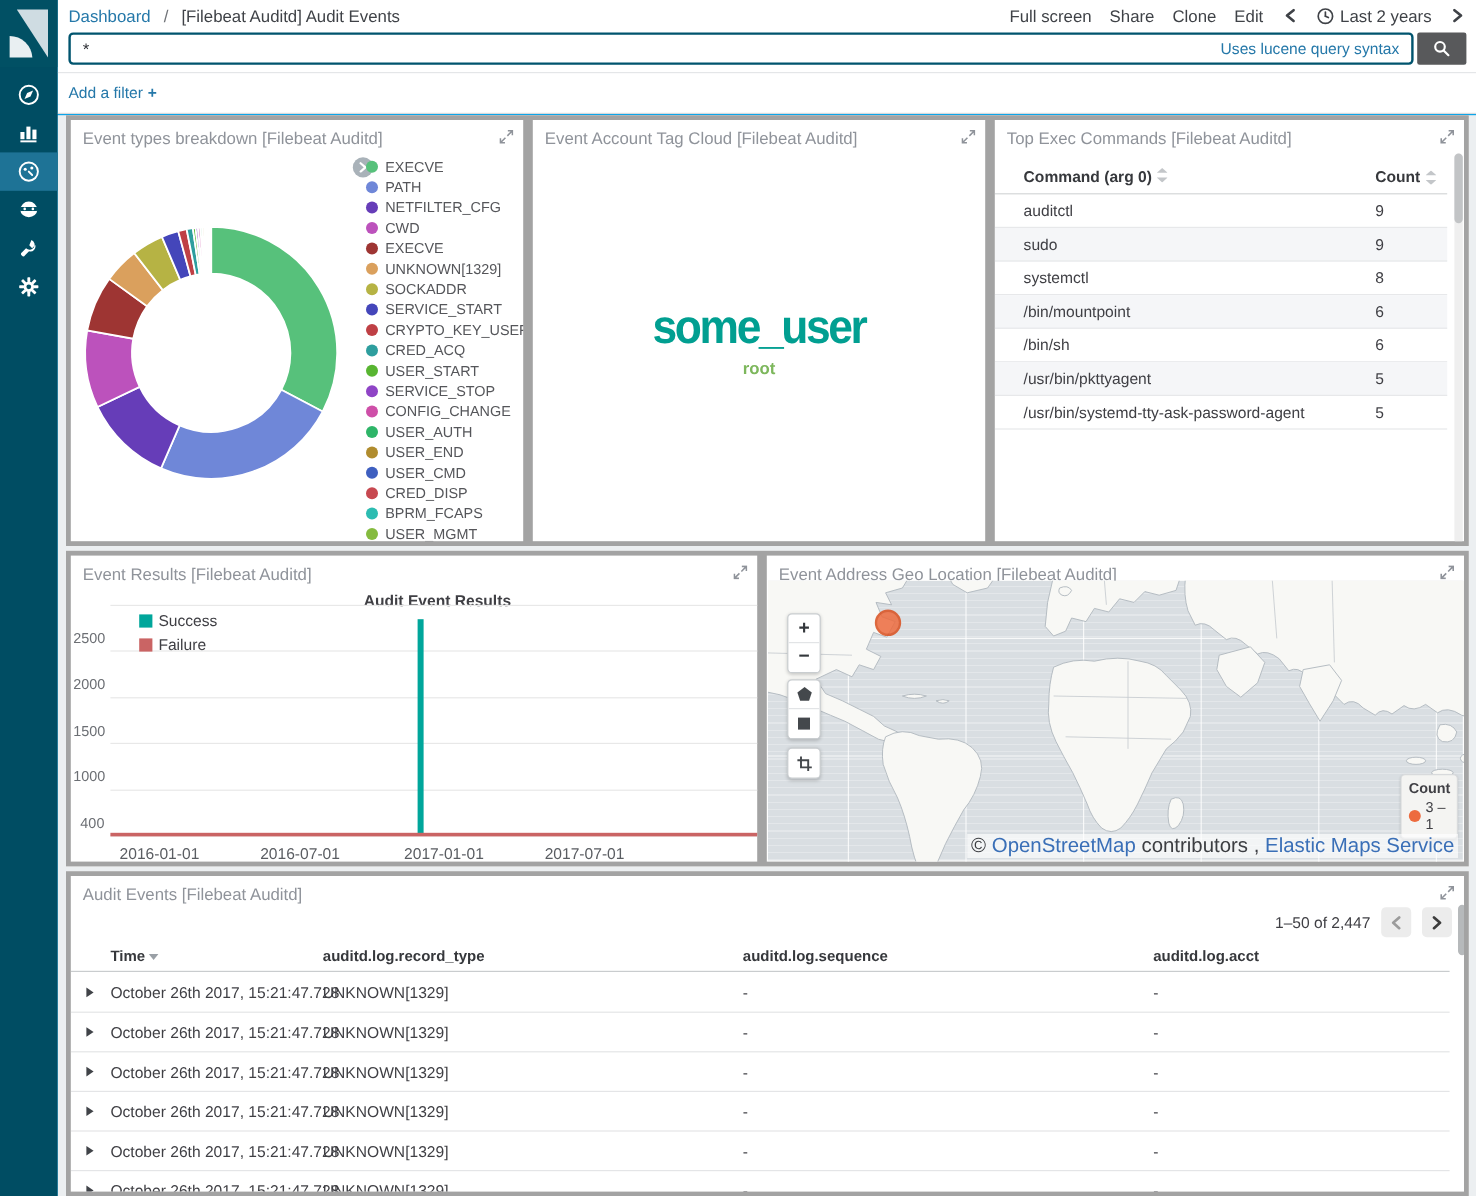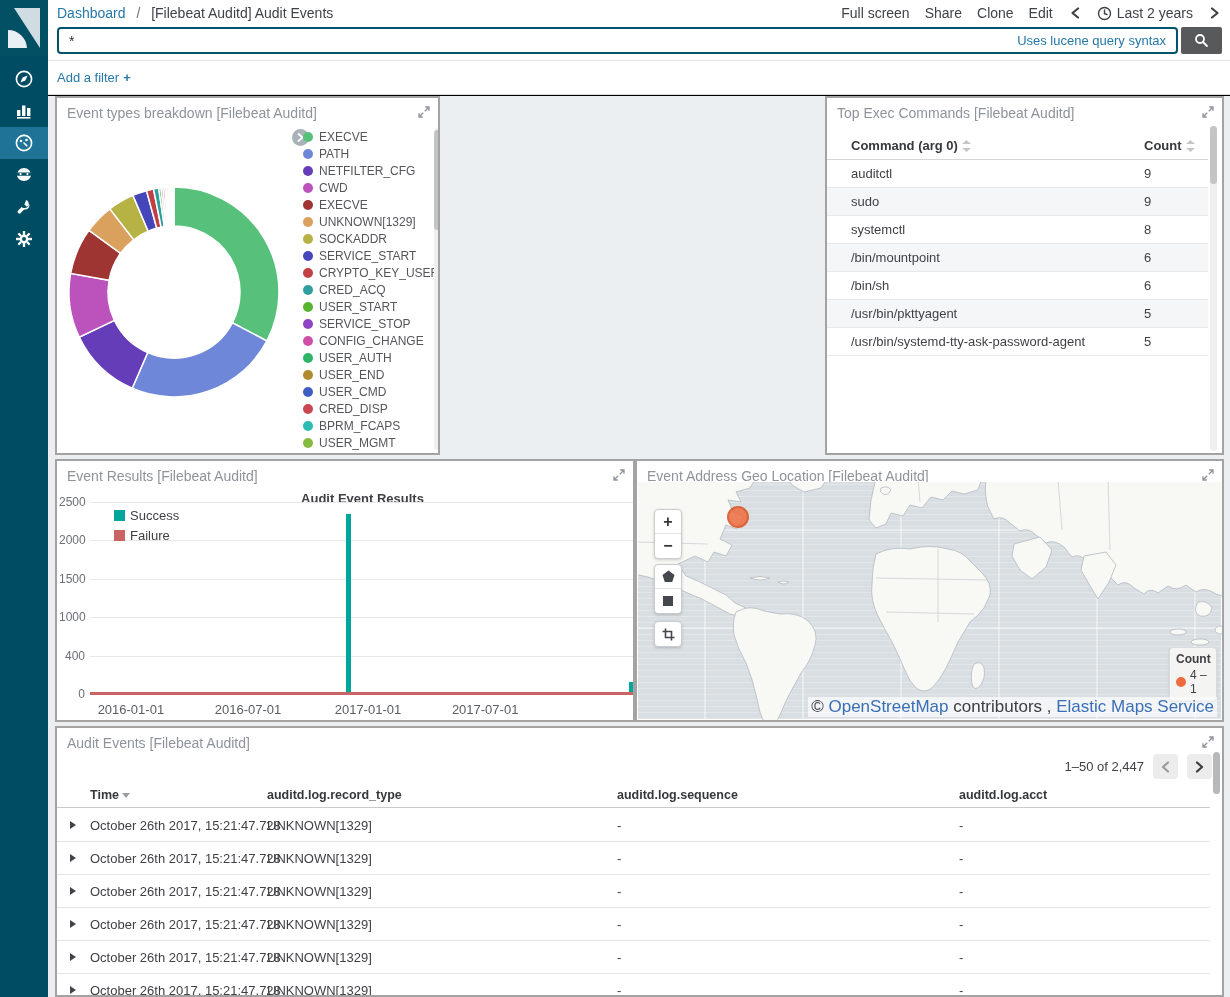--- a/index.html
+++ b/index.html
@@ -1,17 +1,17 @@
 <!DOCTYPE html>
 <html><head>
 <meta charset="utf-8">
 <style>
   * { margin:0; padding:0; box-sizing:border-box; }
   html,body { background:#eceff1; font-family:"Liberation Sans", sans-serif; }
-  .app { position:relative; width:1230px; height:997px; background:#000000; overflow:hidden; }
+  .app { position:relative; width:1230px; height:997px; background:#0ea5e9; overflow:hidden; }
 
   
   .sidebar { position:absolute; left:0; top:0; width:48px; height:100%; background:#004d63; z-index:5; }
   .logo { width:48px; height:56px; display:block; }
   .navitems { position:absolute; top:63px; left:0; width:48px; }
   .navitem { width:48px; height:32px; display:flex; align-items:center; justify-content:center; cursor:pointer; }
   .navitem.active { background:#1e7396; }
 
   
   .header { position:absolute; left:48px; top:0; width:1182px; height:60px; background:#fff; }
@@ -29,21 +29,21 @@
   .search-hint { margin-left:auto; font-size:13px; color:#2578a9; cursor:pointer; text-decoration:none; }
   .search-btn { width:41px; height:27px; margin-left:3px; background:#58595b; border:none; border-radius:2px; display:flex; align-items:center; justify-content:center; cursor:pointer; }
 
   
   .filterbar { position:absolute; left:48px; top:60px; width:1182px; height:35px; background:#fff; border-top:1px solid #e4e6e8; border-bottom:1px solid #d8dadc; display:flex; align-items:center; padding-left:9px; font-size:13px; }
   .addfilter { color:#2578a9; cursor:pointer; }
   .addfilter .plus { font-weight:bold; margin-left:4px; }
 
   
   .dashboard { position:absolute; left:48px; top:96px; width:1182px; height:901px; background:#eceff1; }
-  .panel { position:absolute; background:#fff; border:2px solid #a3a3a3; overflow:hidden;padding-left:28px; }
+  .panel { position:absolute; background:#fff; border:4px solid #a3a3a3; overflow:hidden;padding-left:28px; }
   .panel-title { position:absolute; top:7px; left:10px; font-size:14px; color:#8f939a; white-space:nowrap; }
   .expand { position:absolute; top:8px; right:8px; cursor:pointer; line-height:0; }
 
   #panel-event-types { left:7px;  top:0;     width:385px; height:359px; }
   #panel-tag-cloud   { left:392px;top:0;     width:385px; height:359px; }
   #panel-top-exec    { left:777px;top:0;     width:399px; height:359px; }
   #panel-results     { left:7px;  top:363px; width:580px; height:263px; }
   #panel-geo         { left:587px;top:363px; width:589px; height:263px; }
   #panel-audit       { left:7px;  top:630px; width:1169px; height:271px; }
 
@@ -55,33 +55,33 @@
   .legend-dot { width:10px; height:10px; border-radius:50%; margin-right:6px; flex:none; }
   .vscroll { position:absolute; width:7px; border-radius:4px; background:#efefef; }
   .vthumb { position:absolute; left:0; width:7px; border-radius:4px; background:#c2c4c6; cursor:pointer; }
 
   
   .tag-big { position:absolute; left:0; right:0; text-align:center; font-weight:bold; letter-spacing:-2px; transform:scaleY(1.08); }
   .tag-small { position:absolute; left:0; right:0; text-align:center; font-weight:bold; }
 
   
   .tx-head { position:absolute; top:36px; left:0; right:14px; height:26px; border-bottom:1px solid #d4d6d8; font-size:13px; font-weight:bold; color:#36383c; }
-  .tx-col-cmd { position:absolute; left:24px; top:4px; display:flex; align-items:center; gap:4px; cursor:pointer; }
+  .tx-col-cmd { position:absolute; left:24px; top:4px; display:flex; align-items:flex-start; gap:4px; cursor:pointer; }
   .tx-col-count { position:absolute; left:317px; top:4px; display:flex; align-items:center; gap:4px; cursor:pointer; }
   #tx-rows { position:absolute; top:62px; left:0; right:14px; }
   .tx-row { position:relative; height:28px; border-bottom:1px solid #e7e8ea; font-size:13px; color:#3f3f44; }
   .tx-row.alt { background:#f5f6f8; }
   .tx-cmd { position:absolute; left:24px; top:6px; }
   .tx-count { position:absolute; left:317px; top:6px; }
 
   
   .chart-title { position:absolute; top:30px; left:33px; width:545px; text-align:center; font-size:13px; font-weight:bold; color:#3f3f44; }
   .plot { position:absolute; left:33px; top:41px; width:545px; height:192px; }
   .gridline { position:absolute; left:0; width:545px; height:1px; background:#e8e8e8; }
-  .ylab { position:absolute; width:26px; text-align:right; font-size:12px; color:#6c6f74; }
+  .ylab { position:absolute; width:26px; text-align:right; font-size:12px; color:#6c6f74;margin-top:28px; }
   .xlab { position:absolute; top:241px; width:80px; text-align:center; font-size:13px; color:#5a5d62; }
   .spike { position:absolute; background:#00a69b; width:5px; }
   .flatline { position:absolute; background:#ca6464; height:3px; }
   .chart-legend { position:absolute; left:57px; top:44px; font-size:13px; color:#3f3f44; }
   .cl-row { display:flex; align-items:center; height:20px; gap:5px; cursor:pointer; }
   .cl-sq { width:11px; height:11px; flex:none; }
 
   
   .map { position:absolute; left:1px; right:1px; top:21px; bottom:1px;
          background:#d9dee2;
@@ -344,20 +344,30 @@
           <div class="legend-row">
             <span class="legend-dot" style="background: rgb(128, 56, 200);"></span>
             <span>CRYPTO_SESSION</span>
           </div>
         </div>
       <div class="vscroll" style="left:377px; top:30px; height:322px;">
         <div class="vthumb" style="top:2px; height:100px;"></div>
       </div>
     </section>
 
+    <section class="panel" id="panel-tag-cloud">
+      <div class="panel-title">Event Account Tag Cloud [Filebeat Auditd]</div>
+      <span class="expand">
+        <svg width="12" height="12" viewBox="0 0 12 12">
+            <path d="M7.2 1h3.8v3.8M11 1 6.8 5.2M4.8 11H1V7.2M1 11l4.2-4.2" stroke="#8f939a" stroke-width="1.3" fill="none"></path>
+          </svg>
+      </span>
+      <div class="tag-big" id="tag-0" style="top: 152px; color: rgb(1, 159, 145); font-size: 37px;">some_user</div>
+      <div class="tag-small" id="tag-1" style="top: 199px; color: rgb(125, 183, 92); font-size: 14px;">root</div>
+    </section>
 
     <section class="panel" id="panel-top-exec">
       <div class="panel-title">Top Exec Commands [Filebeat Auditd]</div>
       <span class="expand">
         <svg width="12" height="12" viewBox="0 0 12 12">
             <path d="M7.2 1h3.8v3.8M11 1 6.8 5.2M4.8 11H1V7.2M1 11l4.2-4.2" stroke="#8f939a" stroke-width="1.3" fill="none"></path>
           </svg>
       </span>
       <div class="tx-head">
         <span class="tx-col-cmd">
@@ -523,21 +533,21 @@
             <svg width="13" height="13" viewBox="0 0 13 13">
                 <path d="M3.5,0.5 V9.5 H12.5 M0.5,3.5 H9.5 V12.5" fill="none" stroke="#44484c" stroke-width="1.6"></path>
               </svg>
           </div>
         </div>
         <div class="geo-marker" id="geo-marker-0" style="left: 88.79px; top: 23.945px; background: rgb(237, 107, 62); border: 2px solid rgb(217, 79, 31);"></div>
         <div class="geo-legend">
           <div class="gl-title">Count</div>
           <div class="gl-row">
             <span class="gl-dot" id="gl-dot-0" style="background: rgb(237, 107, 62);"></span>
-            <span>4 – 1</span>
+            <span>3 – 1</span>
           </div>
         </div>
         <div class="attribution">
           <span>©</span>
           <a>OpenStreetMap</a>
           <span>contributors ,</span>
           <a>Elastic Maps Service</a>
         </div>
       </div>
     </section>

